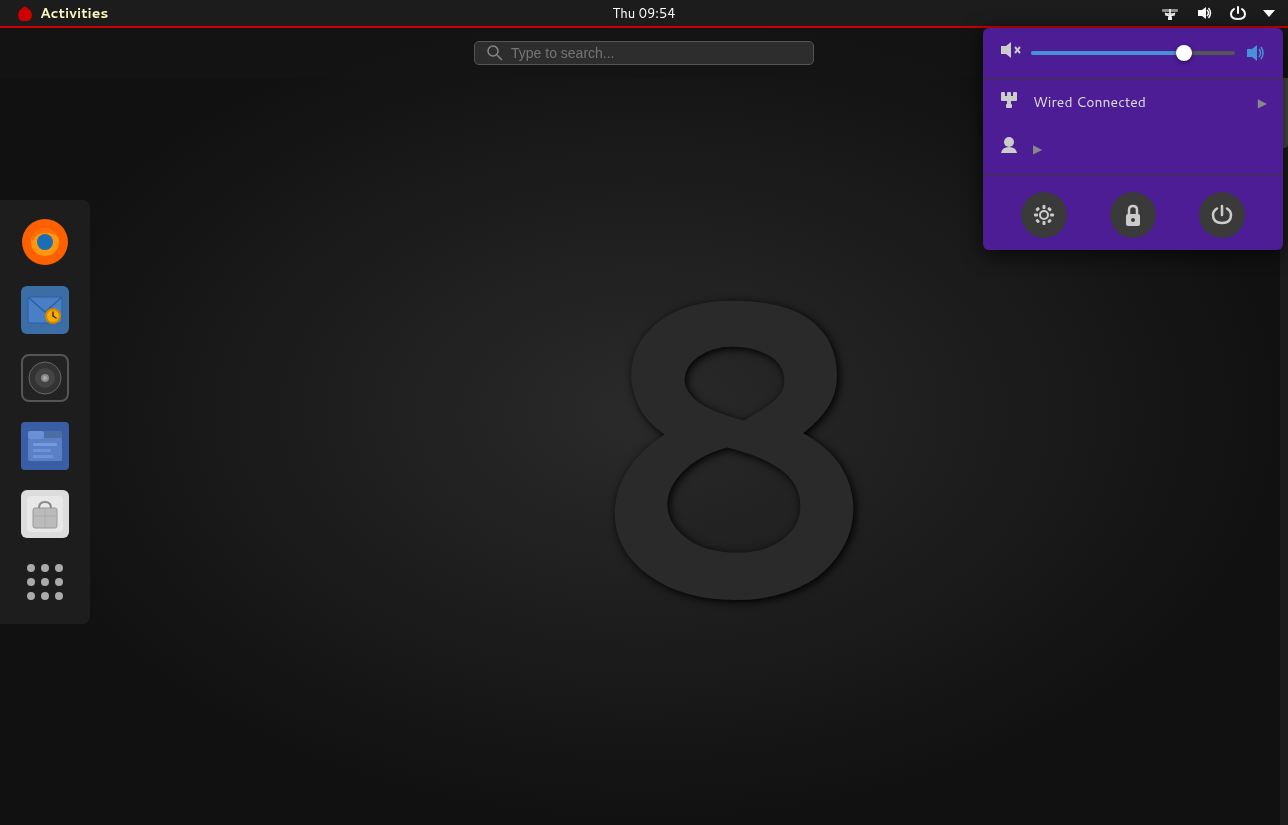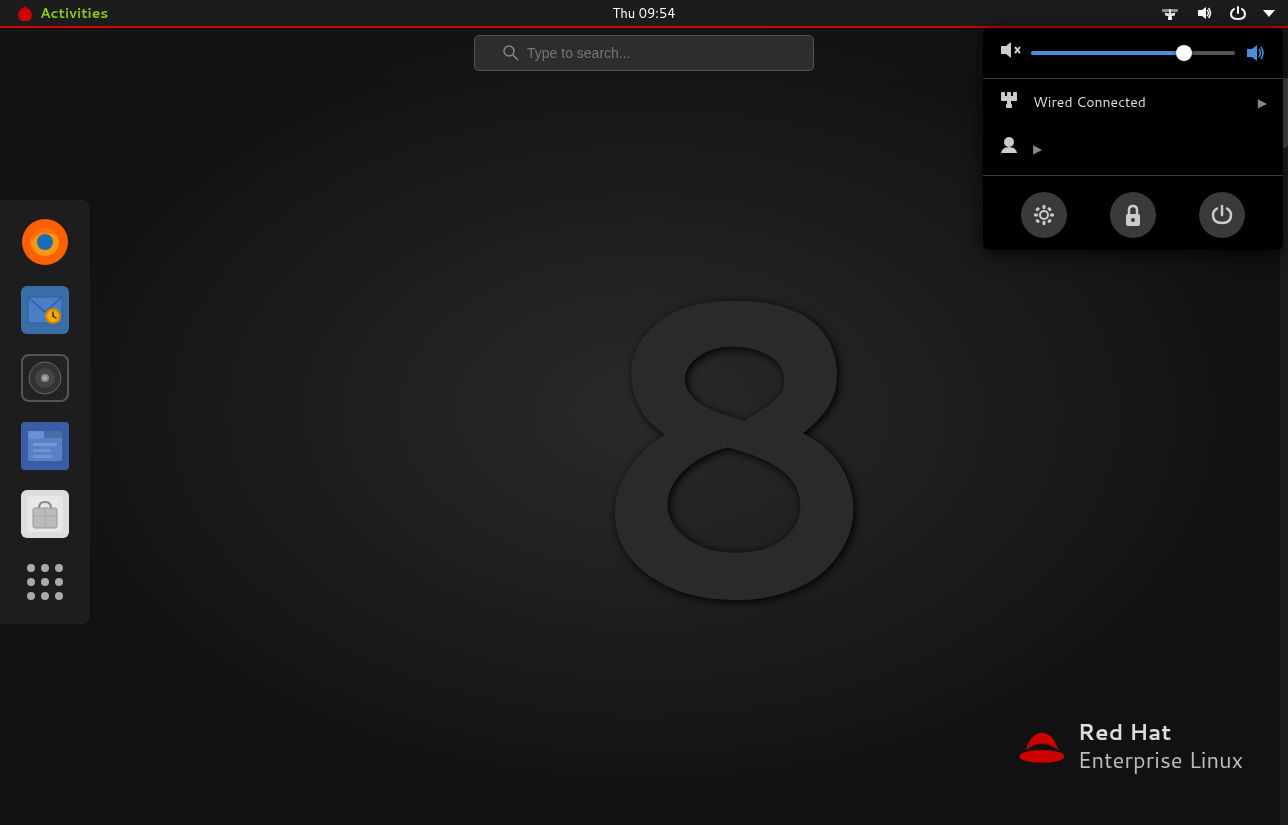--- a/index.html
+++ b/index.html
@@ -73,21 +73,21 @@
     .topbar-left {
       display: flex;
       align-items: center;
       gap: 4px;
     }
 
     .activities-btn {
       display: flex;
       align-items: center;
       gap: 6px;
-      color: #84cc16;
+      color: #fef9c3;
       font-size: 14px;
       font-weight: bold;
       cursor: pointer;
       padding: 2px 8px;
       border-radius: 3px;
     }
 
     .redhat-icon-small {
       width: 18px;
       height: 16px;
@@ -126,27 +126,27 @@
       height: 50px;
       background: rgba(20,20,20,0.95);
       display: flex;
       align-items: center;
       justify-content: center;
       z-index: 90;
     }
 
     .search-box {
       width: 340px;
-      height: 36px;
+      height: 24px;
       background: #2d2d2d;
       border: 1px solid #555;
       border-radius: 5px;
       display: flex;
       align-items: center;
-      padding: 0 28px;
+      padding: 0 12px;
       gap: 8px;
     }
 
     .search-box input {
       background: transparent;
       border: none;
       outline: none;
       color: #aaa;
       font-size: 14px;
       flex: 1;
@@ -202,21 +202,21 @@
       background: #aaa;
       border-radius: 50%;
     }
 
     
     .system-popup {
       position: absolute;
       top: 28px;
       right: 5px;
       width: 300px;
-      background: #000000;
+      background: #4c1d95;
       border-radius: 6px;
       box-shadow: 0 4px 20px rgba(0,0,0,0.7);
       z-index: 200;
       padding: 0;
       overflow: hidden;
     }
 
     .popup-slider-row {
       display: flex;
       align-items: center;
@@ -328,31 +328,20 @@
       background: rgba(255,255,255,0.2);
       border-radius: 4px;
     }
   </style>
 </head>
 <body>
 
 <div class="desktop">
   <div class="desktop-logo">8</div>
 
-  <div class="redhat-logo">
-    <svg class="redhat-hat" viewBox="0 0 60 50" xmlns="http://www.w3.org/2000/svg">
-      <ellipse cx="30" cy="38" rx="28" ry="8" fill="#cc0000"></ellipse>
-      <path d="M10,30 Q15,10 30,8 Q45,10 50,30 Q40,22 30,22 Q20,22 10,30Z" fill="#cc0000"></path>
-      <path d="M10,30 Q20,22 30,22 Q40,22 50,30" fill="none" stroke="#990000" stroke-width="1"></path>
-    </svg>
-    <div class="redhat-text">
-      <div class="line1">Red Hat</div>
-      <div class="line2">Enterprise Linux</div>
-    </div>
-  </div>
 </div>
 
 <div class="topbar">
   <div class="topbar-left">
     <div class="activities-btn">
       <svg class="redhat-icon-small" viewBox="0 0 18 16">
         <circle cx="9" cy="10" r="7" fill="#cc0000"></circle>
         <path d="M3,8 Q6,2 9,1.5 Q12,2 15,8 Q11,5 9,5 Q7,5 3,8Z" fill="#cc0000"></path>
       </svg>
       <span>Activities</span>

